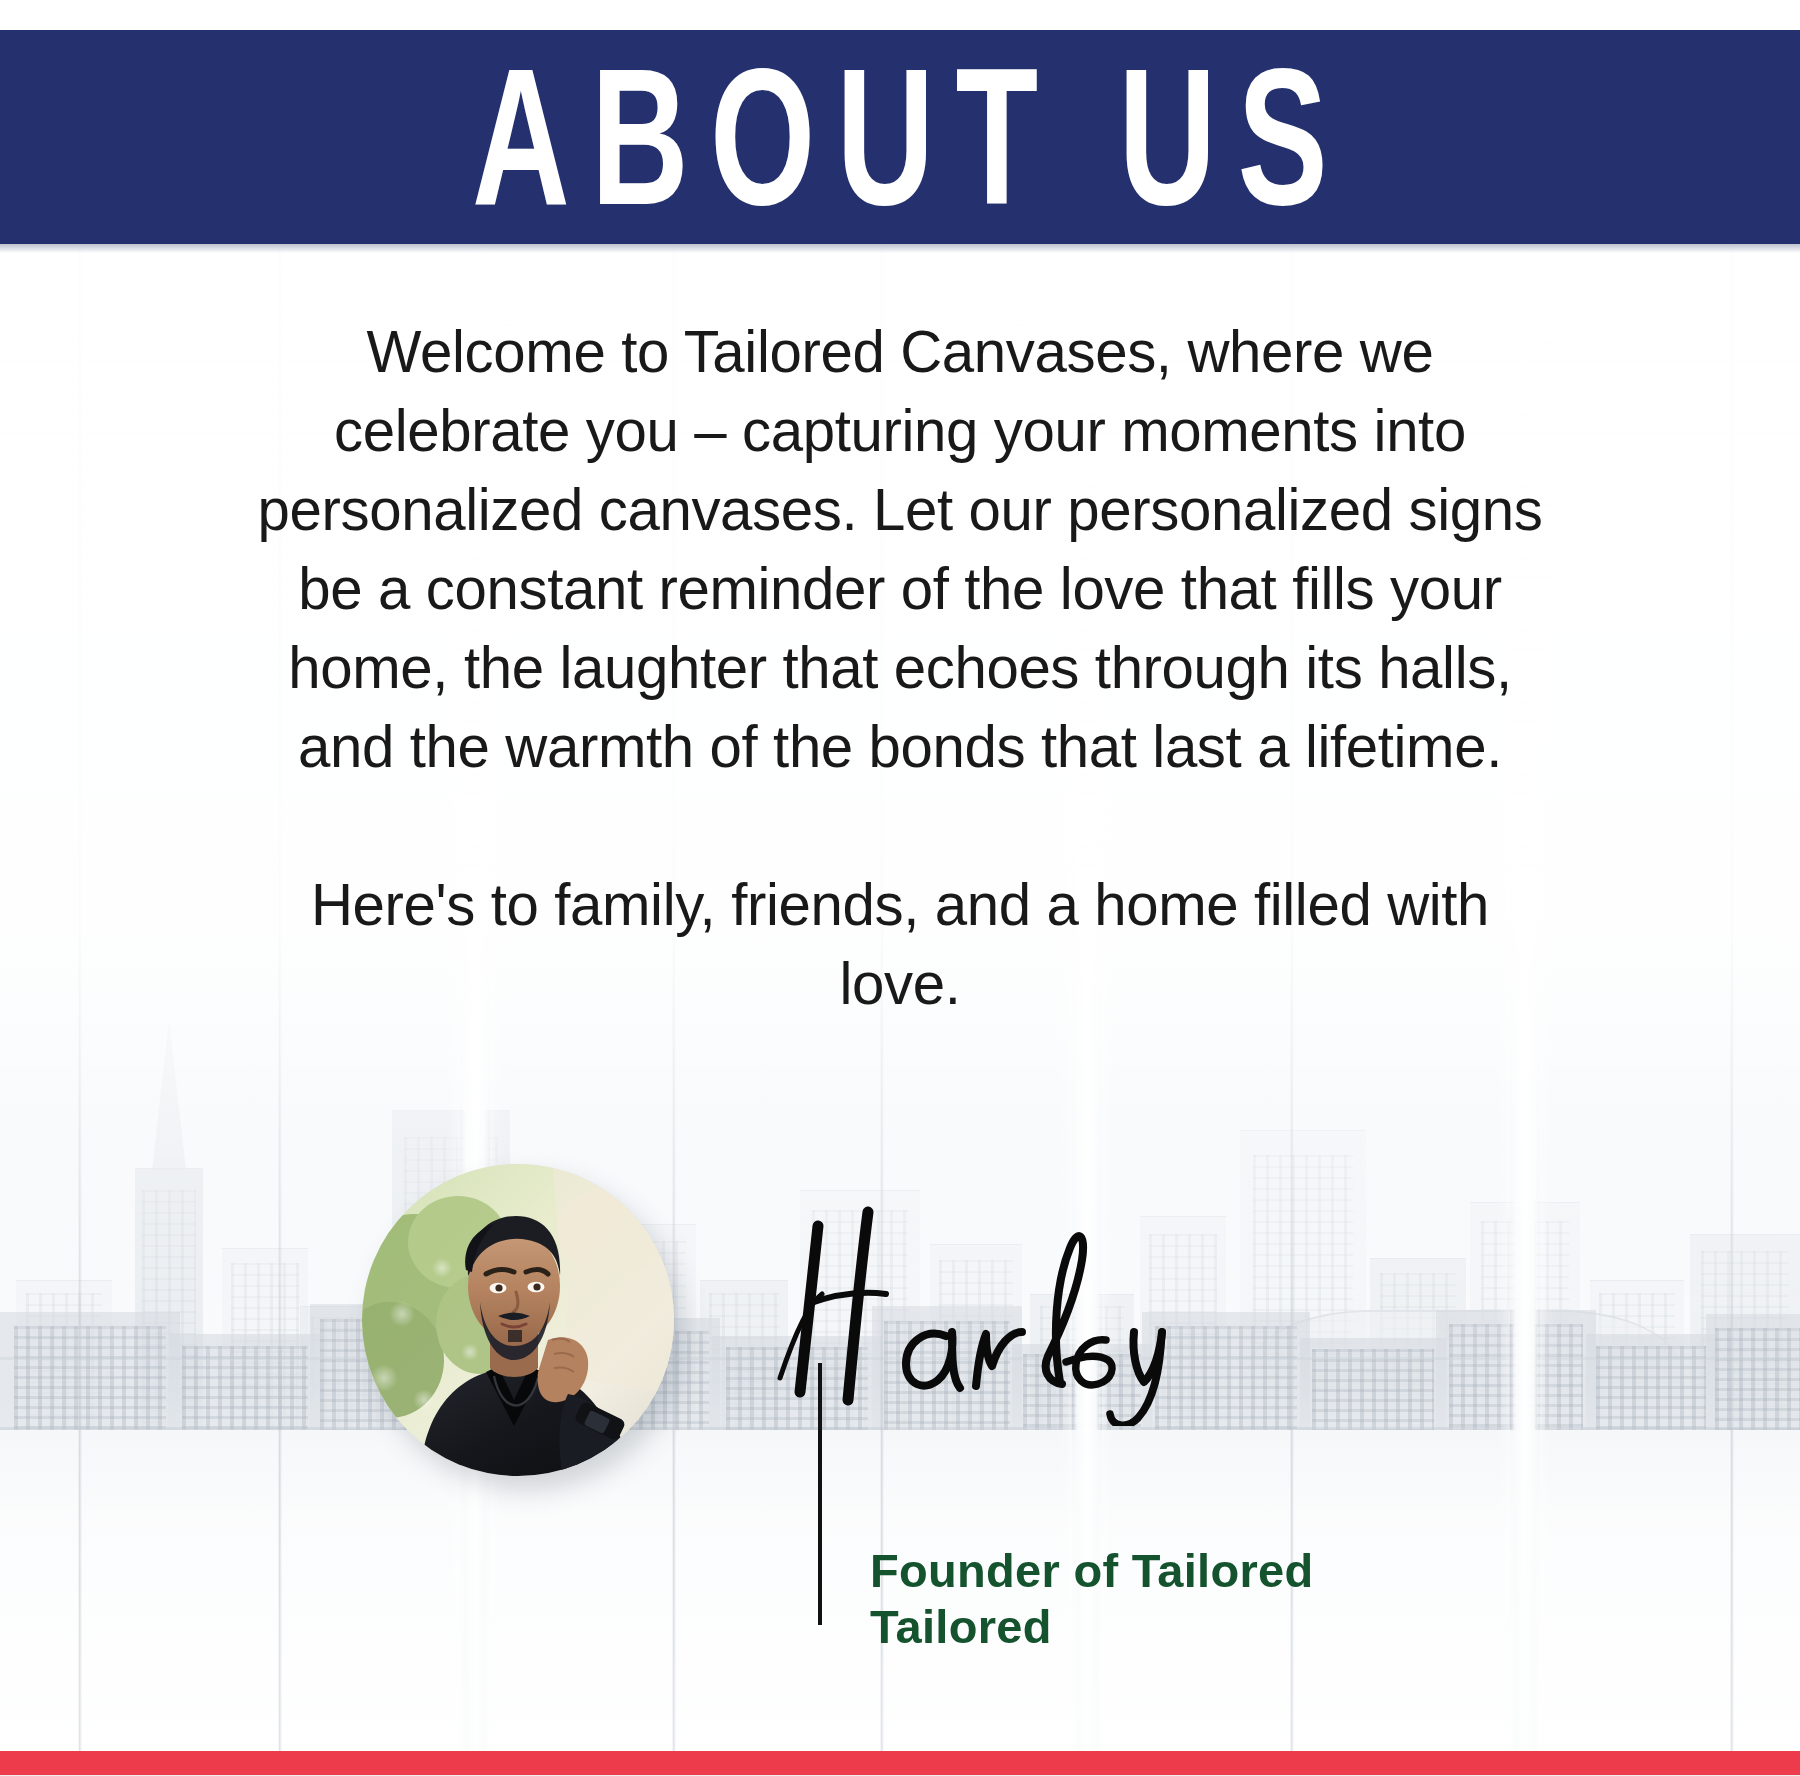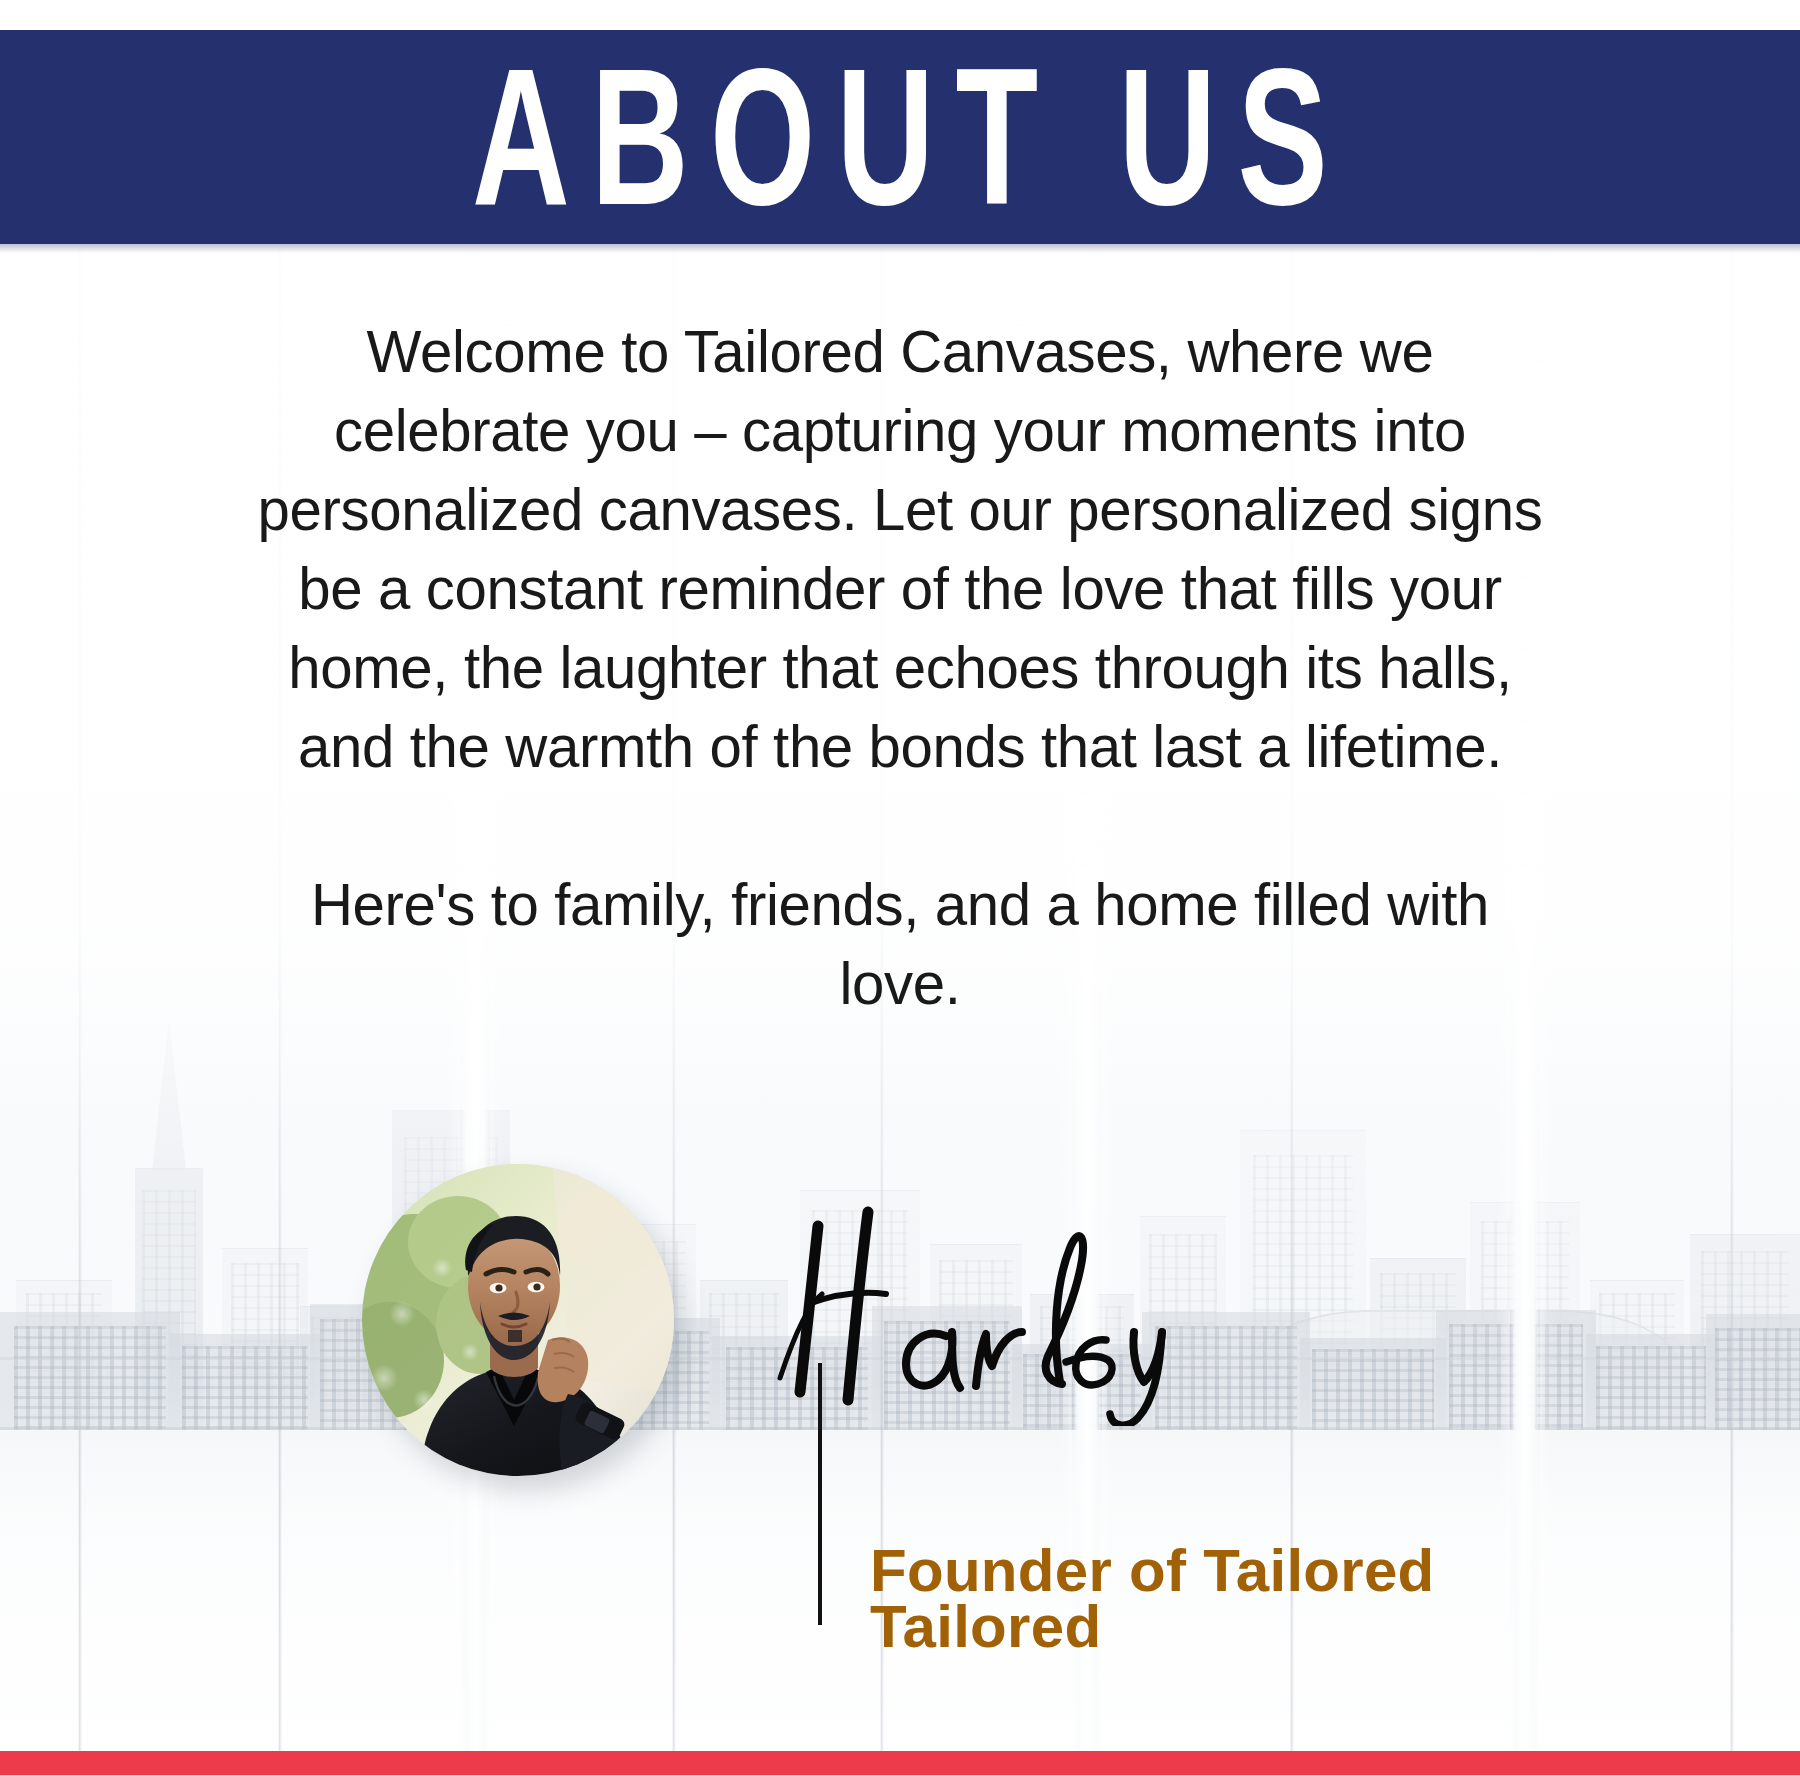--- a/index.html
+++ b/index.html
@@ -181,24 +181,24 @@
     position:absolute;
     left:760px; top:1156px;
     width:700px; height:240px;
   }
   .signature svg { width:100%; height:100%; display:block; }
 
   .founder-role {
     position:absolute;
     left:870px; top:1513px;
     width:620px;
-    color:#a16207;
+    color:#14532d;
     font-family:"Liberation Sans", sans-serif;
     font-weight:700;
-    font-size:60px;
+    font-size:47px;
     line-height:56px;
     letter-spacing:.3px;
   }
 
   
   .footer-bar-1 {
     position:absolute; left:0; width:100%; height:24px; top:1721px;
     background:#EE3B4B;
   }
   .footer-gap {

